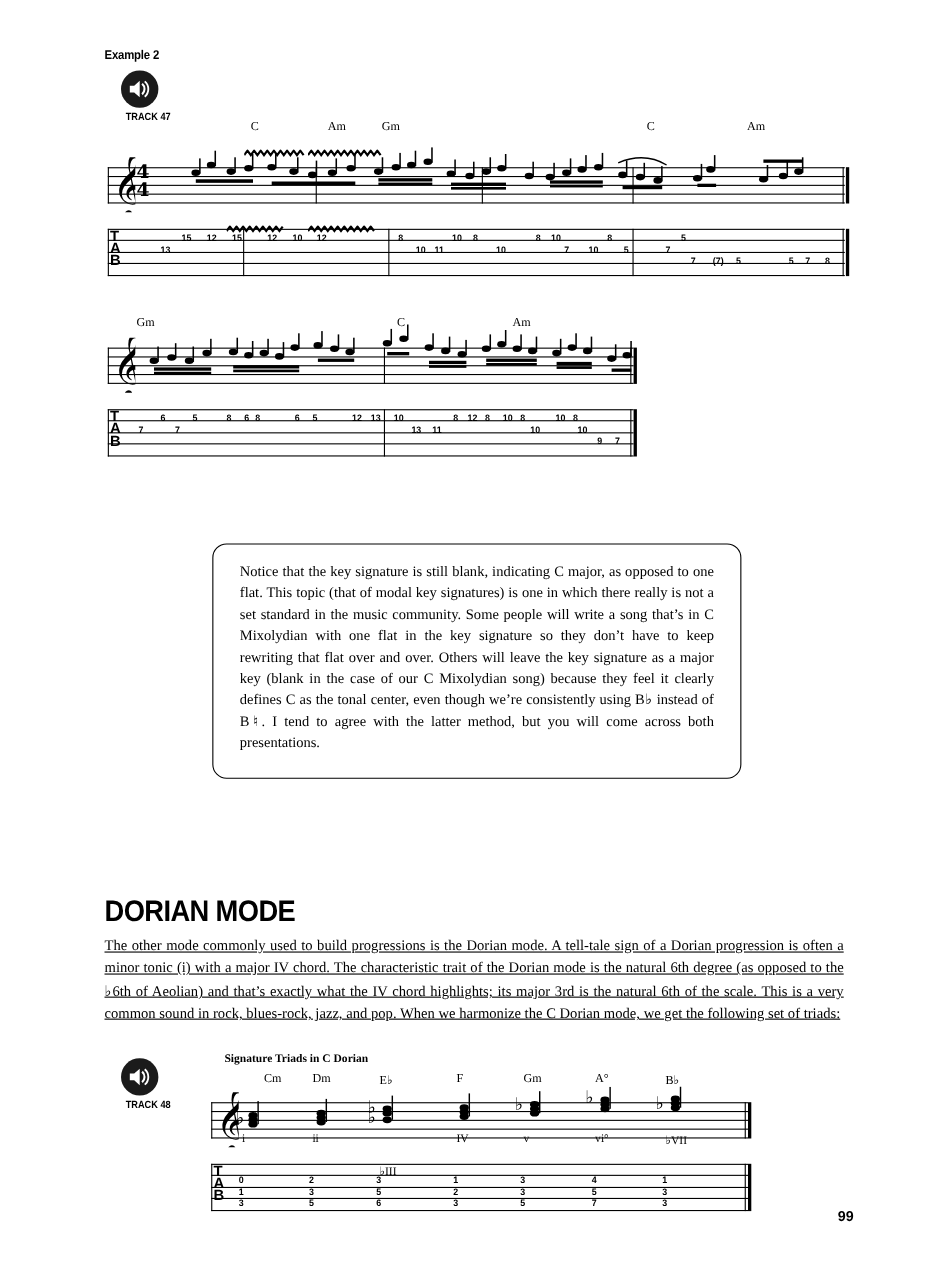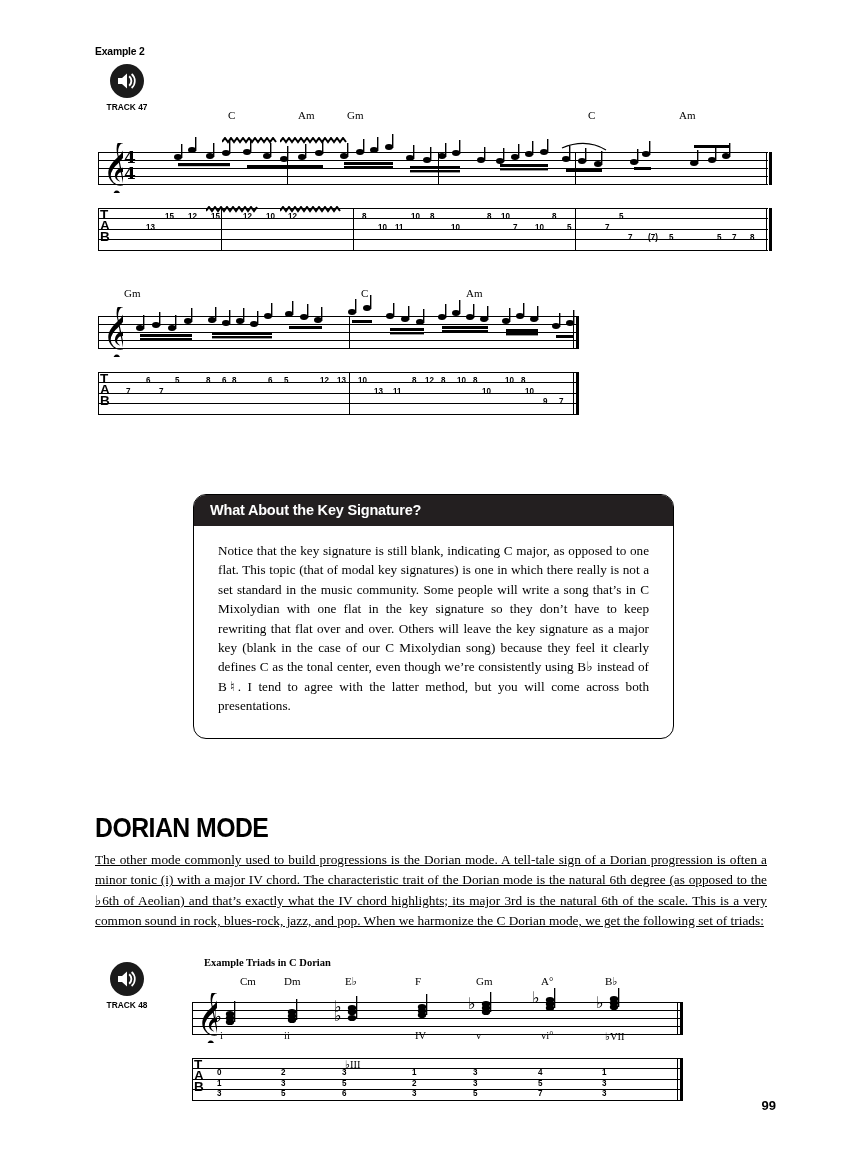--- a/index.html
+++ b/index.html
@@ -15,21 +15,21 @@
 
   
   .ex-label {
     position:absolute; left:95px; top:45px;
     font-family:"Liberation Sans", sans-serif;
     font-weight:bold; font-size:11.5px; letter-spacing:-0.2px;
     transform:scaleX(0.9); transform-origin:left center;
   }
 
   
-  .track-block { position:absolute; width:64px; text-align:center; }
+  .track-block { position:absolute; width:64px; text-align:right; }
   .track-circle {
     width:34px; height:34px; border-radius:50%;
     background:#1b1b1b; margin:0 auto;
     position:relative;
   }
   .track-circle svg { position:absolute; left:50%; top:50%; transform:translate(-50%,-50%); }
   .track-text {
     margin-top:3px;
     font-family:"Liberation Sans", sans-serif;
     font-weight:bold; font-size:9.5px; letter-spacing:0px;
@@ -437,41 +437,40 @@
         <div class="tabnum" style="left: 482px; top: 386.5px;">10</div>
         <div class="tabnum" style="left: 505px; top: 376px;">10</div>
         <div class="tabnum" style="left: 521px; top: 376px;">8</div>
         <div class="tabnum" style="left: 525px; top: 386.5px;">10</div>
         <div class="tabnum" style="left: 543px; top: 397px;">9</div>
         <div class="tabnum" style="left: 559px; top: 397px;">7</div>
       </div>
   </div>
 
   <div class="callout">
-    <div class="callout-head">What About the Key Signature?</div>
     <div class="callout-body">Notice that the key signature is still blank, indicating C major, as opposed to one flat. This topic (that of modal key signatures) is one in which there really is not a set standard in the music community. Some people will write a song that’s in C Mixolydian with one flat in the key signature so they don’t have to keep rewriting that flat over and over. Others will leave the key signature as a major key (blank in the case of our C Mixolydian song) because they feel it clearly defines C as the tonal center, even though we’re consistently using B♭ instead of B♮. I tend to agree with the latter method, but you will come across both presentations.</div>
   </div>
 
   <div class="h1">DORIAN MODE</div>
   <div class="body-copy">The other mode commonly used to build progressions is the Dorian mode. A tell-tale sign of a Dorian progression is often a minor tonic (i) with a major IV chord. The characteristic trait of the Dorian mode is the natural 6th degree (as opposed to the ♭6th of Aeolian) and that’s exactly what the IV chord highlights; its major 3rd is the natural 6th of the scale. This is a very common sound in rock, blues-rock, jazz, and pop. When we harmonize the C Dorian mode, we get the following set of triads:</div>
 
   <div class="track-block" style="left:95px; top:962px;">
     <div class="track-circle">
       <svg width="22" height="20" viewBox="0 0 22 20">
         <path d="M2 7 H6 L11 2.5 V17.5 L6 13 H2 Z" fill="#fff"></path>
         <path d="M13.2 5.2 A6.4 6.4 0 0 1 13.2 14.8" stroke="#fff" stroke-width="1.9" fill="none"></path>
         <path d="M15.6 3 A9.2 9.2 0 0 1 15.6 17" stroke="#fff" stroke-width="1.7" fill="none"></path>
       </svg>
     </div>
     <div class="track-text">TRACK 48</div>
   </div>
 
   <div class="system" style="left:0; top:0; width:864px; height:160px;">
 
-    <div class="caption-sm" style="left:204px; top:957px;">Example Triads in C Dorian</div>
+    <div class="caption-sm" style="left:204px; top:957px;">Signature Triads in C Dorian</div>
 
     <div id="sys3-chords">
         <div class="chordsym" style="left: 220px; top: 975px; padding-left: 20px;">Cm</div>
         <div class="chordsym" style="left: 284px; top: 975px;">Dm</div>
         <div class="chordsym" style="left: 345px; top: 975px;">E♭</div>
         <div class="chordsym" style="left: 415px; top: 975px;">F</div>
         <div class="chordsym" style="left: 476px; top: 975px;">Gm</div>
         <div class="chordsym" style="left: 541px; top: 975px;">A°</div>
         <div class="chordsym" style="left: 605px; top: 975px;">B♭</div>
       </div>

